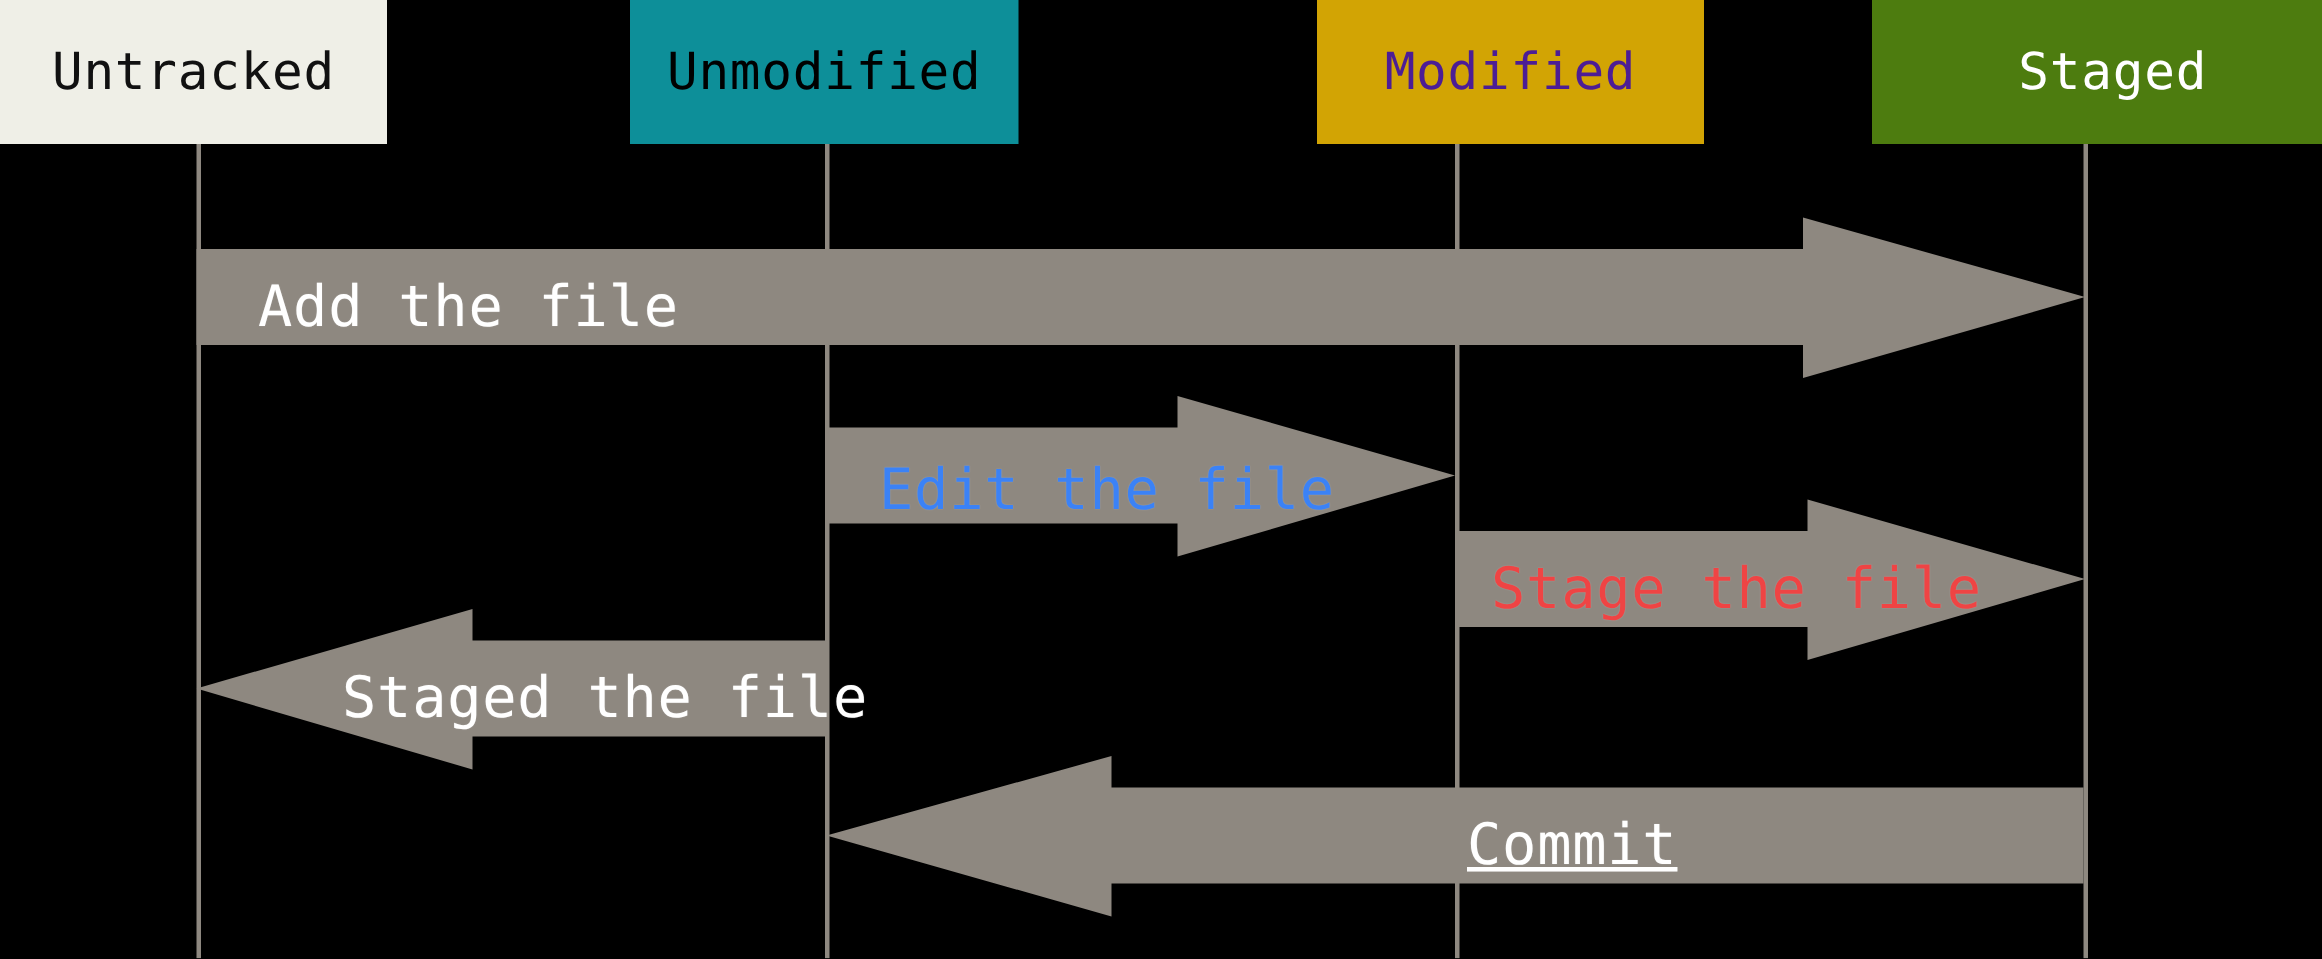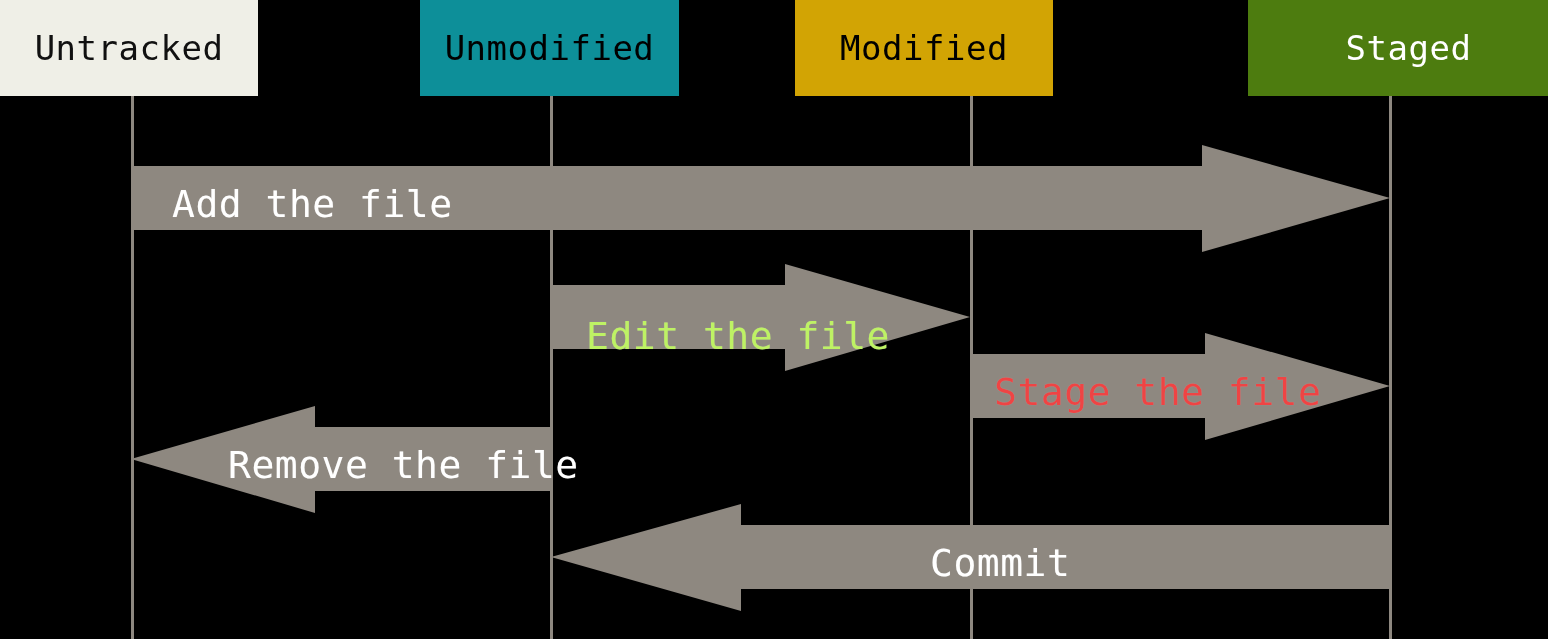--- a/index.html
+++ b/index.html
@@ -57,39 +57,39 @@
 <body>
 
 <div id="stage" style="width: 1548px; height: 639px; background: rgb(0, 0, 0);">
 
   <div class="state-header" id="hdr-untracked" style="left: 0px; width: 258px; background: rgb(239, 239, 231); color: rgb(17, 17, 17);">
     <span>Untracked</span>
   </div>
   <div class="state-header" id="hdr-unmodified" style="left: 420px; width: 259px; background: rgb(13, 143, 153); color: #000000;">
     <span>Unmodified</span>
   </div>
-  <div class="state-header" id="hdr-modified" style="left: 795px; width: 258px; background: rgb(210, 164, 4); color: #000000;">
+  <div class="state-header" id="hdr-modified" style="left: 878px; width: 258px; background: rgb(210, 164, 4); color: #4c1d95;">
     <span>Modified</span>
   </div>
   <div class="state-header" id="hdr-staged" style="left: 1248px; width: 321px; background: #4d7c0f; color: rgb(255, 255, 255);">
     <span>Staged</span>
   </div>
 
   <div class="col-line" id="line-untracked" style="left: 131px; background: rgb(142, 136, 128);"></div>
   <div class="col-line" id="line-unmodified" style="left: 550px; background: rgb(142, 136, 128);"></div>
   <div class="col-line" id="line-modified" style="left: 970px; background: rgb(142, 136, 128);"></div>
   <div class="col-line" id="line-staged" style="left: 1389px; background: rgb(142, 136, 128);"></div>
 
   <svg class="arrow-svg" id="arrows" viewBox="0 0 1548 639" preserveAspectRatio="none">
       <polygon points="131,166 1202,166 1202,145 1390,198 1202,252 1202,230 131,230" fill="#8E8880"></polygon>
       <polygon points="551,285 785,285 785,264 970,317 785,371 785,349 551,349" fill="#8E8880"></polygon>
       <polygon points="971,354 1205,354 1205,333 1390,386 1205,440 1205,418 971,418" fill="#8E8880"></polygon>
       <polygon points="551,427 315,427 315,406 131,459 315,513 315,491 551,491" fill="#8E8880"></polygon>
       <polygon points="1389,525 741,525 741,504 551,557 741,611 741,589 1389,589" fill="#8E8880"></polygon>
     </svg>
 
   <span class="arrow-label" id="lbl-add-the-file" style="left: 172px; top: 182px; color: rgb(255, 255, 255);">Add the file</span>
-  <span class="arrow-label" id="lbl-edit-the-file" style="left: 586px; top: 314px; color: #bef264; text-align: center;">Edit the file</span>
+  <span class="arrow-label" id="lbl-edit-the-file" style="left: 586px; top: 304px; color: #3b82f6; text-align: center;">Edit the file</span>
   <span class="arrow-label" id="lbl-stage-the-file" style="left: 994px; top: 370px; color: #ef4444;">Stage the file</span>
-  <span class="arrow-label" id="lbl-remove-the-file" style="left: 228px; top: 443px; color: rgb(255, 255, 255);">Remove the file</span>
-  <span class="arrow-label" id="lbl-commit" style="left: 930px; top: 541px; color: rgb(255, 255, 255);">Commit</span>
+  <span class="arrow-label" id="lbl-remove-the-file" style="left: 228px; top: 443px; color: rgb(255, 255, 255);">Staged the file</span>
+  <span class="arrow-label" id="lbl-commit" style="left: 978px; top: 541px; color: rgb(255, 255, 255); text-decoration: underline;">Commit</span>
 
 </div>
 
 </body></html>

